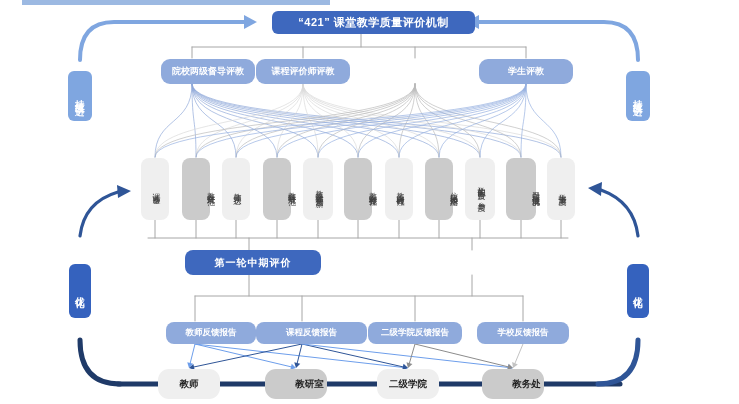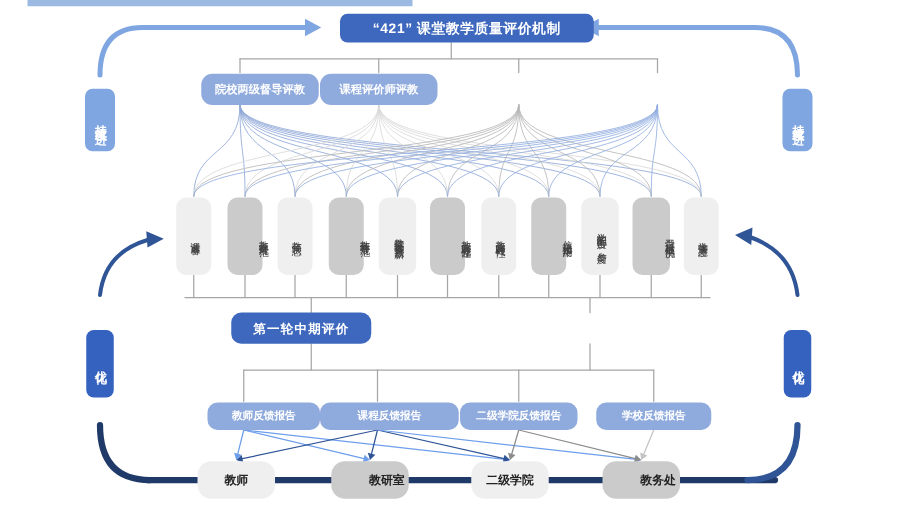--- a/index.html
+++ b/index.html
@@ -144,20 +144,21 @@
       <path d="M638,236 Q634,202 601,190" stroke="#2F5597" stroke-width="3.2" fill="none" stroke-linecap="round"></path>
       <polygon fill="#2F5597" points="602,182 588,188 601,196"></polygon>
     </svg>
 
   <div class="topbar"></div>
 
   <div class="box title">“421” 课堂教学质量评价机制</div>
 
   <div class="box lblue eval" style="left:145px;width:94px;margin-left:16px;">院校两级督导评教</div>
   <div class="box lblue eval" style="left:256px;width:94px;">课程评价师评教</div>
+  <div class="box lblue eval" style="left:479px;width:94px;">学生评教</div>
 
   <div class="box crit tone-light" style="left:141px;">
       <span class="vtxt">课前准备</span>
     </div>
   <div class="box crit tone-dark" style="left:182px;">
       <span class="vtxt">教学文件规范</span>
     </div>
   <div class="box crit tone-light" style="left:222px;">
       <span class="vtxt">教师状态</span>
     </div>
@@ -179,21 +180,21 @@
   <div class="box crit tone-light" style="left:465px;width:30px;">
       <span class="vtxt">学生的配合度、参与度</span>
     </div>
   <div class="box crit tone-dark" style="left:506px;width:30px;">
       <span class="vtxt">学习目标达成情况</span>
     </div>
   <div class="box crit tone-light" style="left:547px;">
       <span class="vtxt">学生满意度</span>
     </div>
 
-  <div class="box round" style="left:185px;width:112px;">第一轮中期评价</div>
+  <div class="box round" style="left:185px;width:136px;">第一轮中期评价</div>
 
   <div class="box lblue report" style="left:150px;width:90px;margin-left:16px;">教师反馈报告</div>
   <div class="box lblue report" style="left:256px;width:111px;">课程反馈报告</div>
   <div class="box lblue report" style="left:368px;width:94px;">二级学院反馈报告</div>
   <div class="box lblue report" style="left:477px;width:92px;">学校反馈报告</div>
 
   <div class="box org tone-light" style="left:158px;width:62px;">教师</div>
   <div class="box org tone-dark" style="left:265px;width:62px;">教研室</div>
   <div class="box org tone-light" style="left:377px;width:62px;">二级学院</div>
   <div class="box org tone-dark" style="left:482px;width:62px;">教务处</div>

